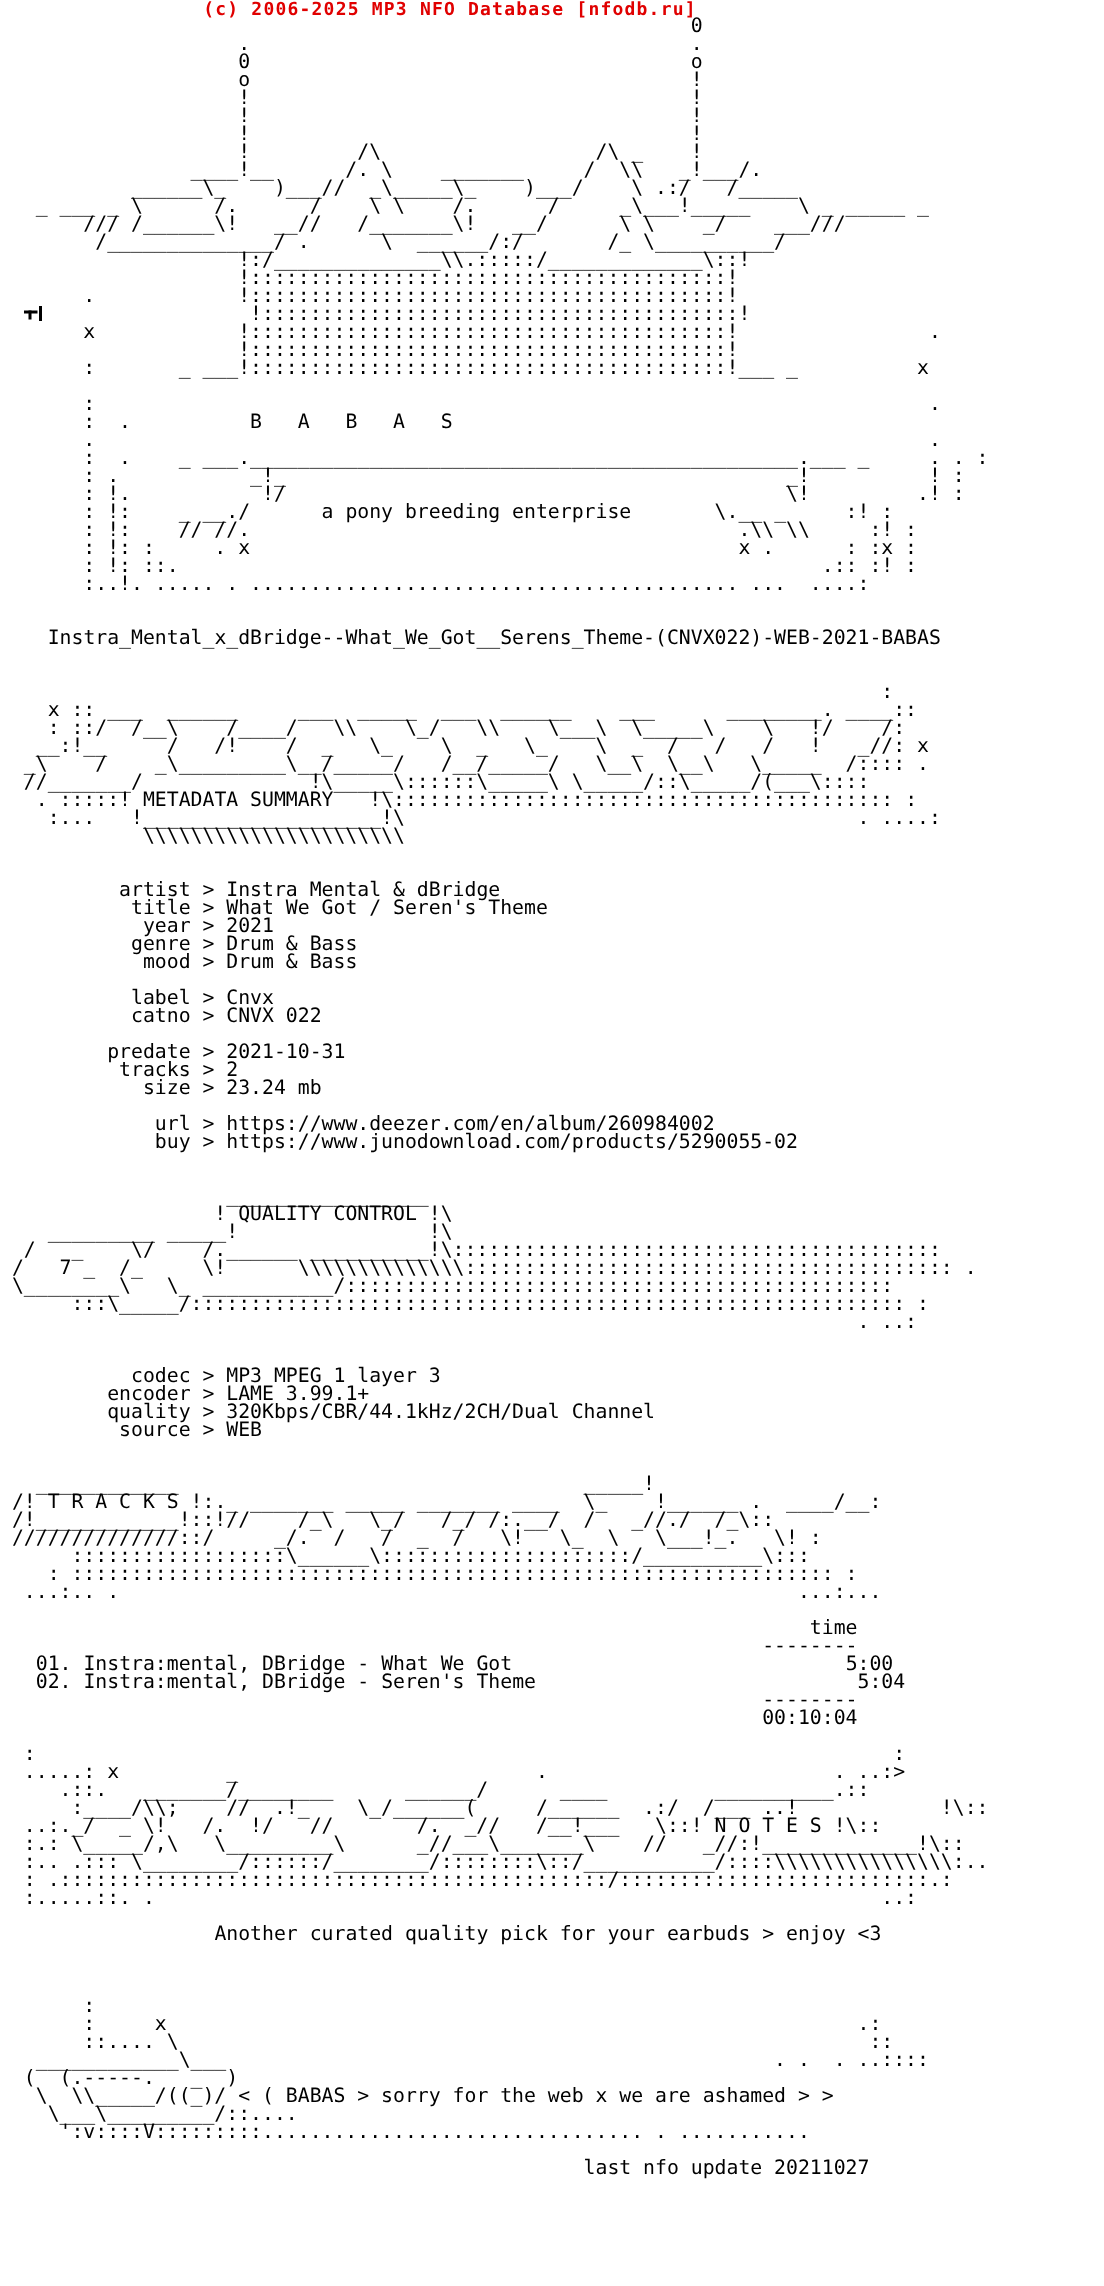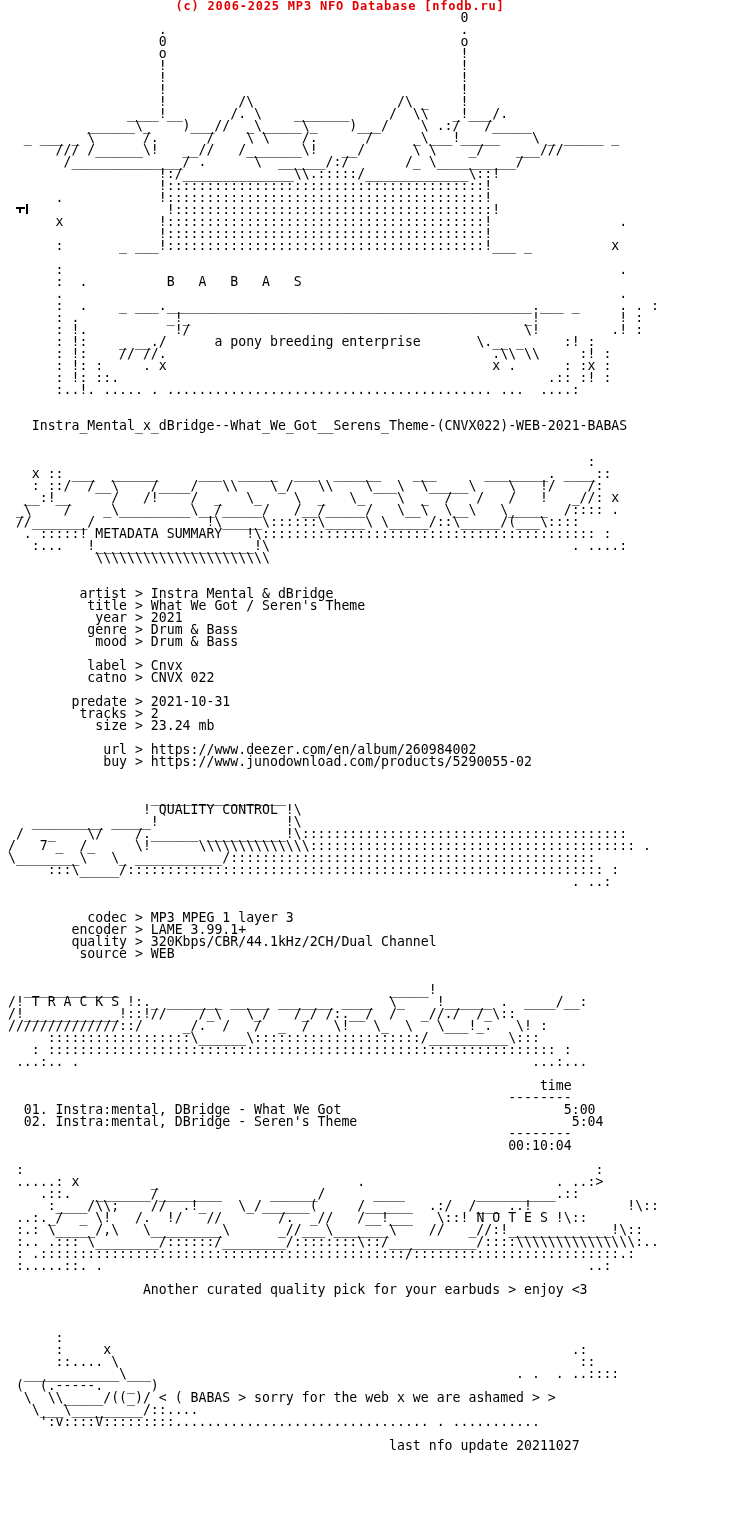--- a/index.html
+++ b/index.html
@@ -1,21 +1,21 @@
 <!DOCTYPE html>
 <html><head>
 <meta charset="utf-8">
 <style>
   html, body { margin:0; padding:0; background:#ffffff; }
   body { width:736px; min-height:1524px; position:relative; overflow:hidden; }
   .hdr {
     position:absolute; left:0; top:0; width:600px; height:12px;
     text-align:center; color:#e00000; font-weight:bold;
     font-family:"DejaVu Sans Mono","Liberation Mono",monospace;
-    font-size:12px; line-height:12px; letter-spacing:0.8px;padding-left:40px;
+    font-size:12px; line-height:12px; letter-spacing:0.8px;
   }
   pre.nfo {
     position:absolute; left:0; top:12px; margin:0; padding:0;
     font-family:"DejaVu Sans Mono","Liberation Mono",monospace;
     font-size:13.2px; line-height:12px; color:#000;
     letter-spacing:0px; white-space:pre;
   }
   .row { display:block; height:12px; }
   .cursor-glyph { position:absolute; left:16px; top:204px; width:14px; height:12px; }
   .cursor-glyph .h { position:absolute; left:0; top:3px; width:9px; height:2px; background:#000; }

